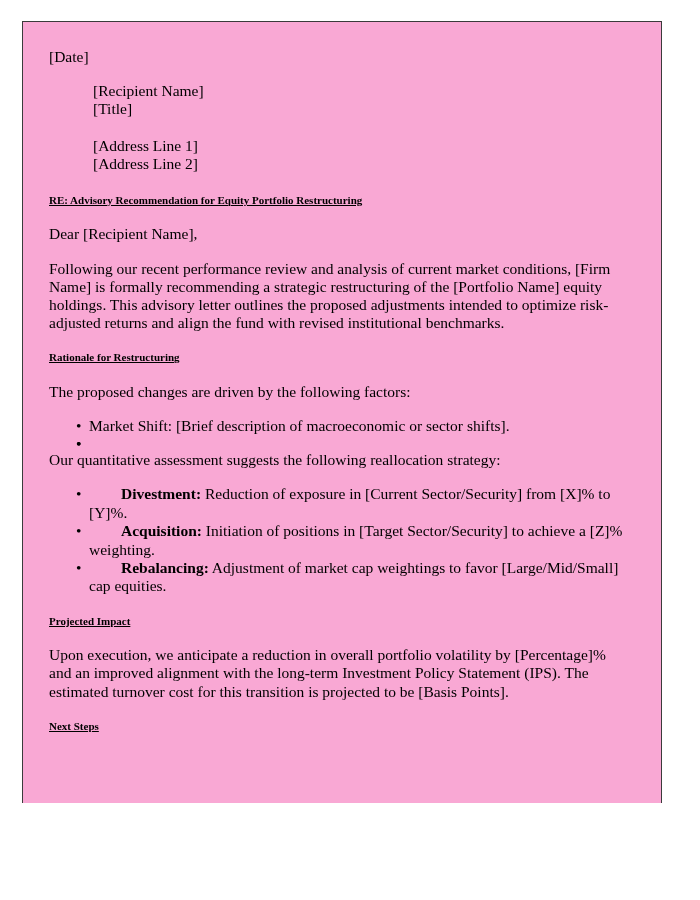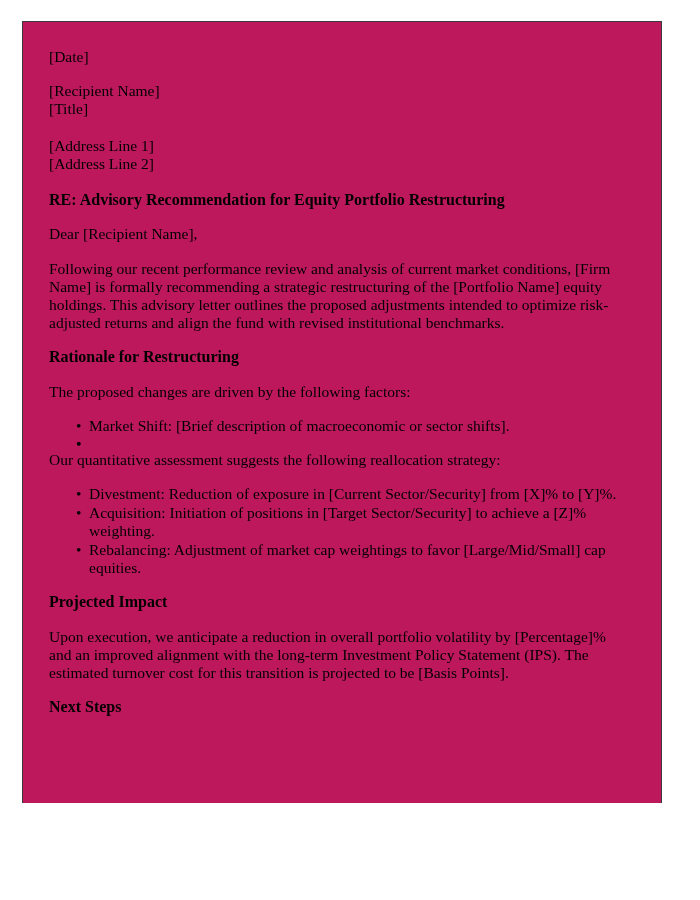--- a/index.html
+++ b/index.html
@@ -17,45 +17,47 @@
 
   .page-sheet {
     position: absolute;
     left: 22px;
     top: 21px;
     width: 640px;
     height: 782px;
     border: 1px solid #3b3b3b;
     border-bottom: none;
     box-sizing: border-box;
-    background: #be185d;
+    background: #f9a8d4;
     overflow: hidden;
   }
 
   .page-inner {
     padding: 26px 32px 0 26px;
     box-sizing: border-box;
   }
 
   .doc-block {
     font-size: 15.5px;
     line-height: 18.2px;
     margin: 0 0 16px 0;
     text-align: left;
   }
 
   .doc-block.addr {
     margin-bottom: 18px;
+    margin-left: 44px;
   }
 
   .doc-heading {
-    font-size: 16px;
+    font-size: 11px;
     line-height: 18.2px;
     font-weight: bold;
     margin: 0 0 16px 0;
+    text-decoration: underline;
   }
 
   .doc-list {
     list-style: none;
     margin: 0 0 16px 0;
     padding: 0;
   }
 
   .doc-list li {
     position: relative;
@@ -67,21 +69,22 @@
 
   .doc-list li .bullet-dot {
     position: absolute;
     left: 27px;
     top: 0;
     font-size: 15.5px;
     line-height: 18.4px;
   }
 
   .lead {
-    font-weight: normal;
+    font-weight: bold;
+    margin-left: 32px;
   }
 </style>
 </head>
 <body>
 
 <div class="page-sheet">
   <div class="page-inner">
 
     <p class="doc-block">[Date]</p>
 

